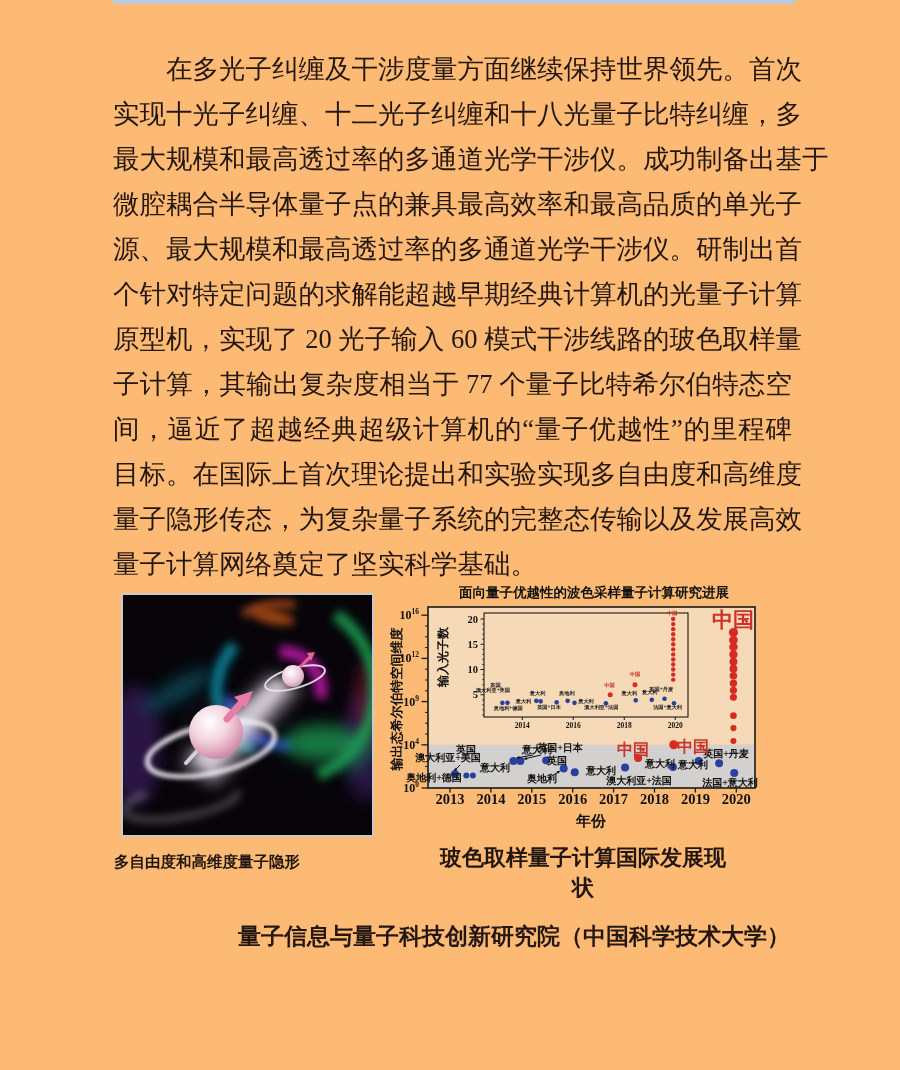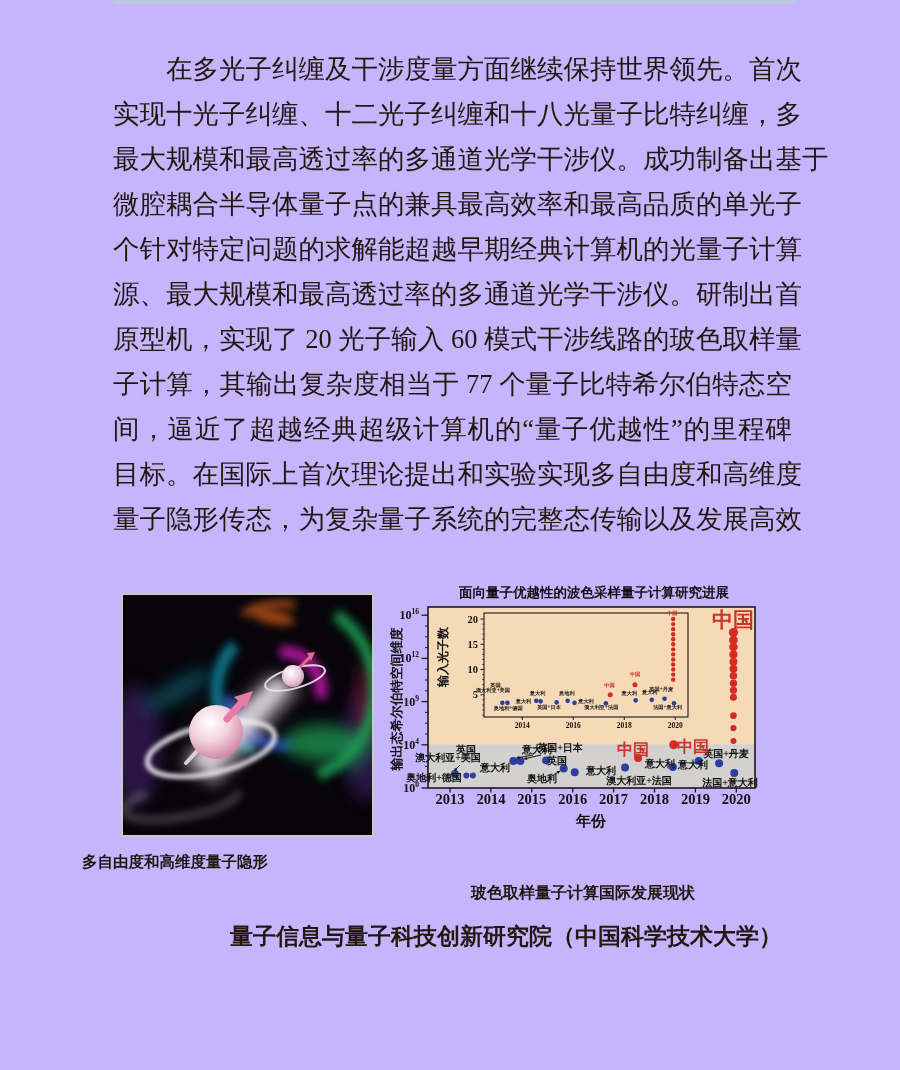--- a/index.html
+++ b/index.html
@@ -7,47 +7,48 @@
         font-family:"Liberation Serif",serif;}
   .top-strip{position:absolute;left:113px;top:0;width:682px;height:4px;}
   .para{position:absolute;left:113px;top:47px;width:679px;font-size:26.5px;line-height:45px;
         color:#241712;}
   .para .ln{height:45px;text-align:justify;text-align-last:justify;white-space:nowrap;}
   .para .ln.first{padding-left:53px;}
   .para .ln.last{text-align-last:left;}
   .illus-wrap{position:absolute;left:121px;top:593px;width:249px;height:240px;
               border:2px solid #c9c9c9;}
   .chart-wrap{position:absolute;left:390px;top:583px;width:480px;height:255px;}
-  .cap-left{position:absolute;left:82px;top:844px;width:250px;text-align:left;
+  .cap-left{position:absolute;left:82px;top:844px;width:250px;text-align:center;
             font-size:15.5px;font-weight:bold;line-height:36px;color:#211510;}
   .cap-right{position:absolute;left:437px;top:843px;width:292px;text-align:center;
-             font-size:16px;font-weight:bold;color:#211510;margin-top:40px;}
-  .attribution{position:absolute;right:118px;top:921px;font-size:23px;font-weight:bold;
+             font-size:22px;font-weight:bold;color:#211510;}
+  .attribution{position:absolute;right:110px;top:921px;font-size:23px;font-weight:bold;
                color:#241712;}
   svg text{font-family:"Liberation Serif",serif;}
 </style>
 </head>
 <body>
 
-<div class="page" style="background: #c4b5fd;">
+<div class="page" style="background: #fdba74;">
 
   <div class="top-strip" id="top-strip" style="background: rgb(188, 202, 223);"></div>
 
   <div class="para" id="para">
       <div class="ln first">在多光子纠缠及干涉度量方面继续保持世界领先。首次</div>
       <div class="ln">实现十光子纠缠、十二光子纠缠和十八光量子比特纠缠，多</div>
       <div class="ln">最大规模和最高透过率的多通道光学干涉仪。成功制备出基于</div>
       <div class="ln">微腔耦合半导体量子点的兼具最高效率和最高品质的单光子</div>
+      <div class="ln">源、最大规模和最高透过率的多通道光学干涉仪。研制出首</div>
       <div class="ln">个针对特定问题的求解能超越早期经典计算机的光量子计算</div>
-      <div class="ln">源、最大规模和最高透过率的多通道光学干涉仪。研制出首</div>
       <div class="ln">原型机，实现了 20 光子输入 60 模式干涉线路的玻色取样量</div>
       <div class="ln">子计算，其输出复杂度相当于 77 个量子比特希尔伯特态空</div>
       <div class="ln">间，逼近了超越经典超级计算机的“量子优越性”的里程碑</div>
       <div class="ln">目标。在国际上首次理论提出和实验实现多自由度和高维度</div>
       <div class="ln">量子隐形传态，为复杂量子系统的完整态传输以及发展高效</div>
+      <div class="ln last">量子计算网络奠定了坚实科学基础。</div>
     </div>
 
   <div class="illus-wrap">
     <svg width="249" height="240" viewBox="0 0 249 240">
       <defs>
         <radialGradient id="gb" cx="38%" cy="32%" r="78%">
           <stop offset="0%" stop-color="#ffffff"></stop>
           <stop offset="45%" stop-color="#f3d3de"></stop>
           <stop offset="80%" stop-color="#d898b2"></stop>
           <stop offset="100%" stop-color="#b7788f"></stop>

